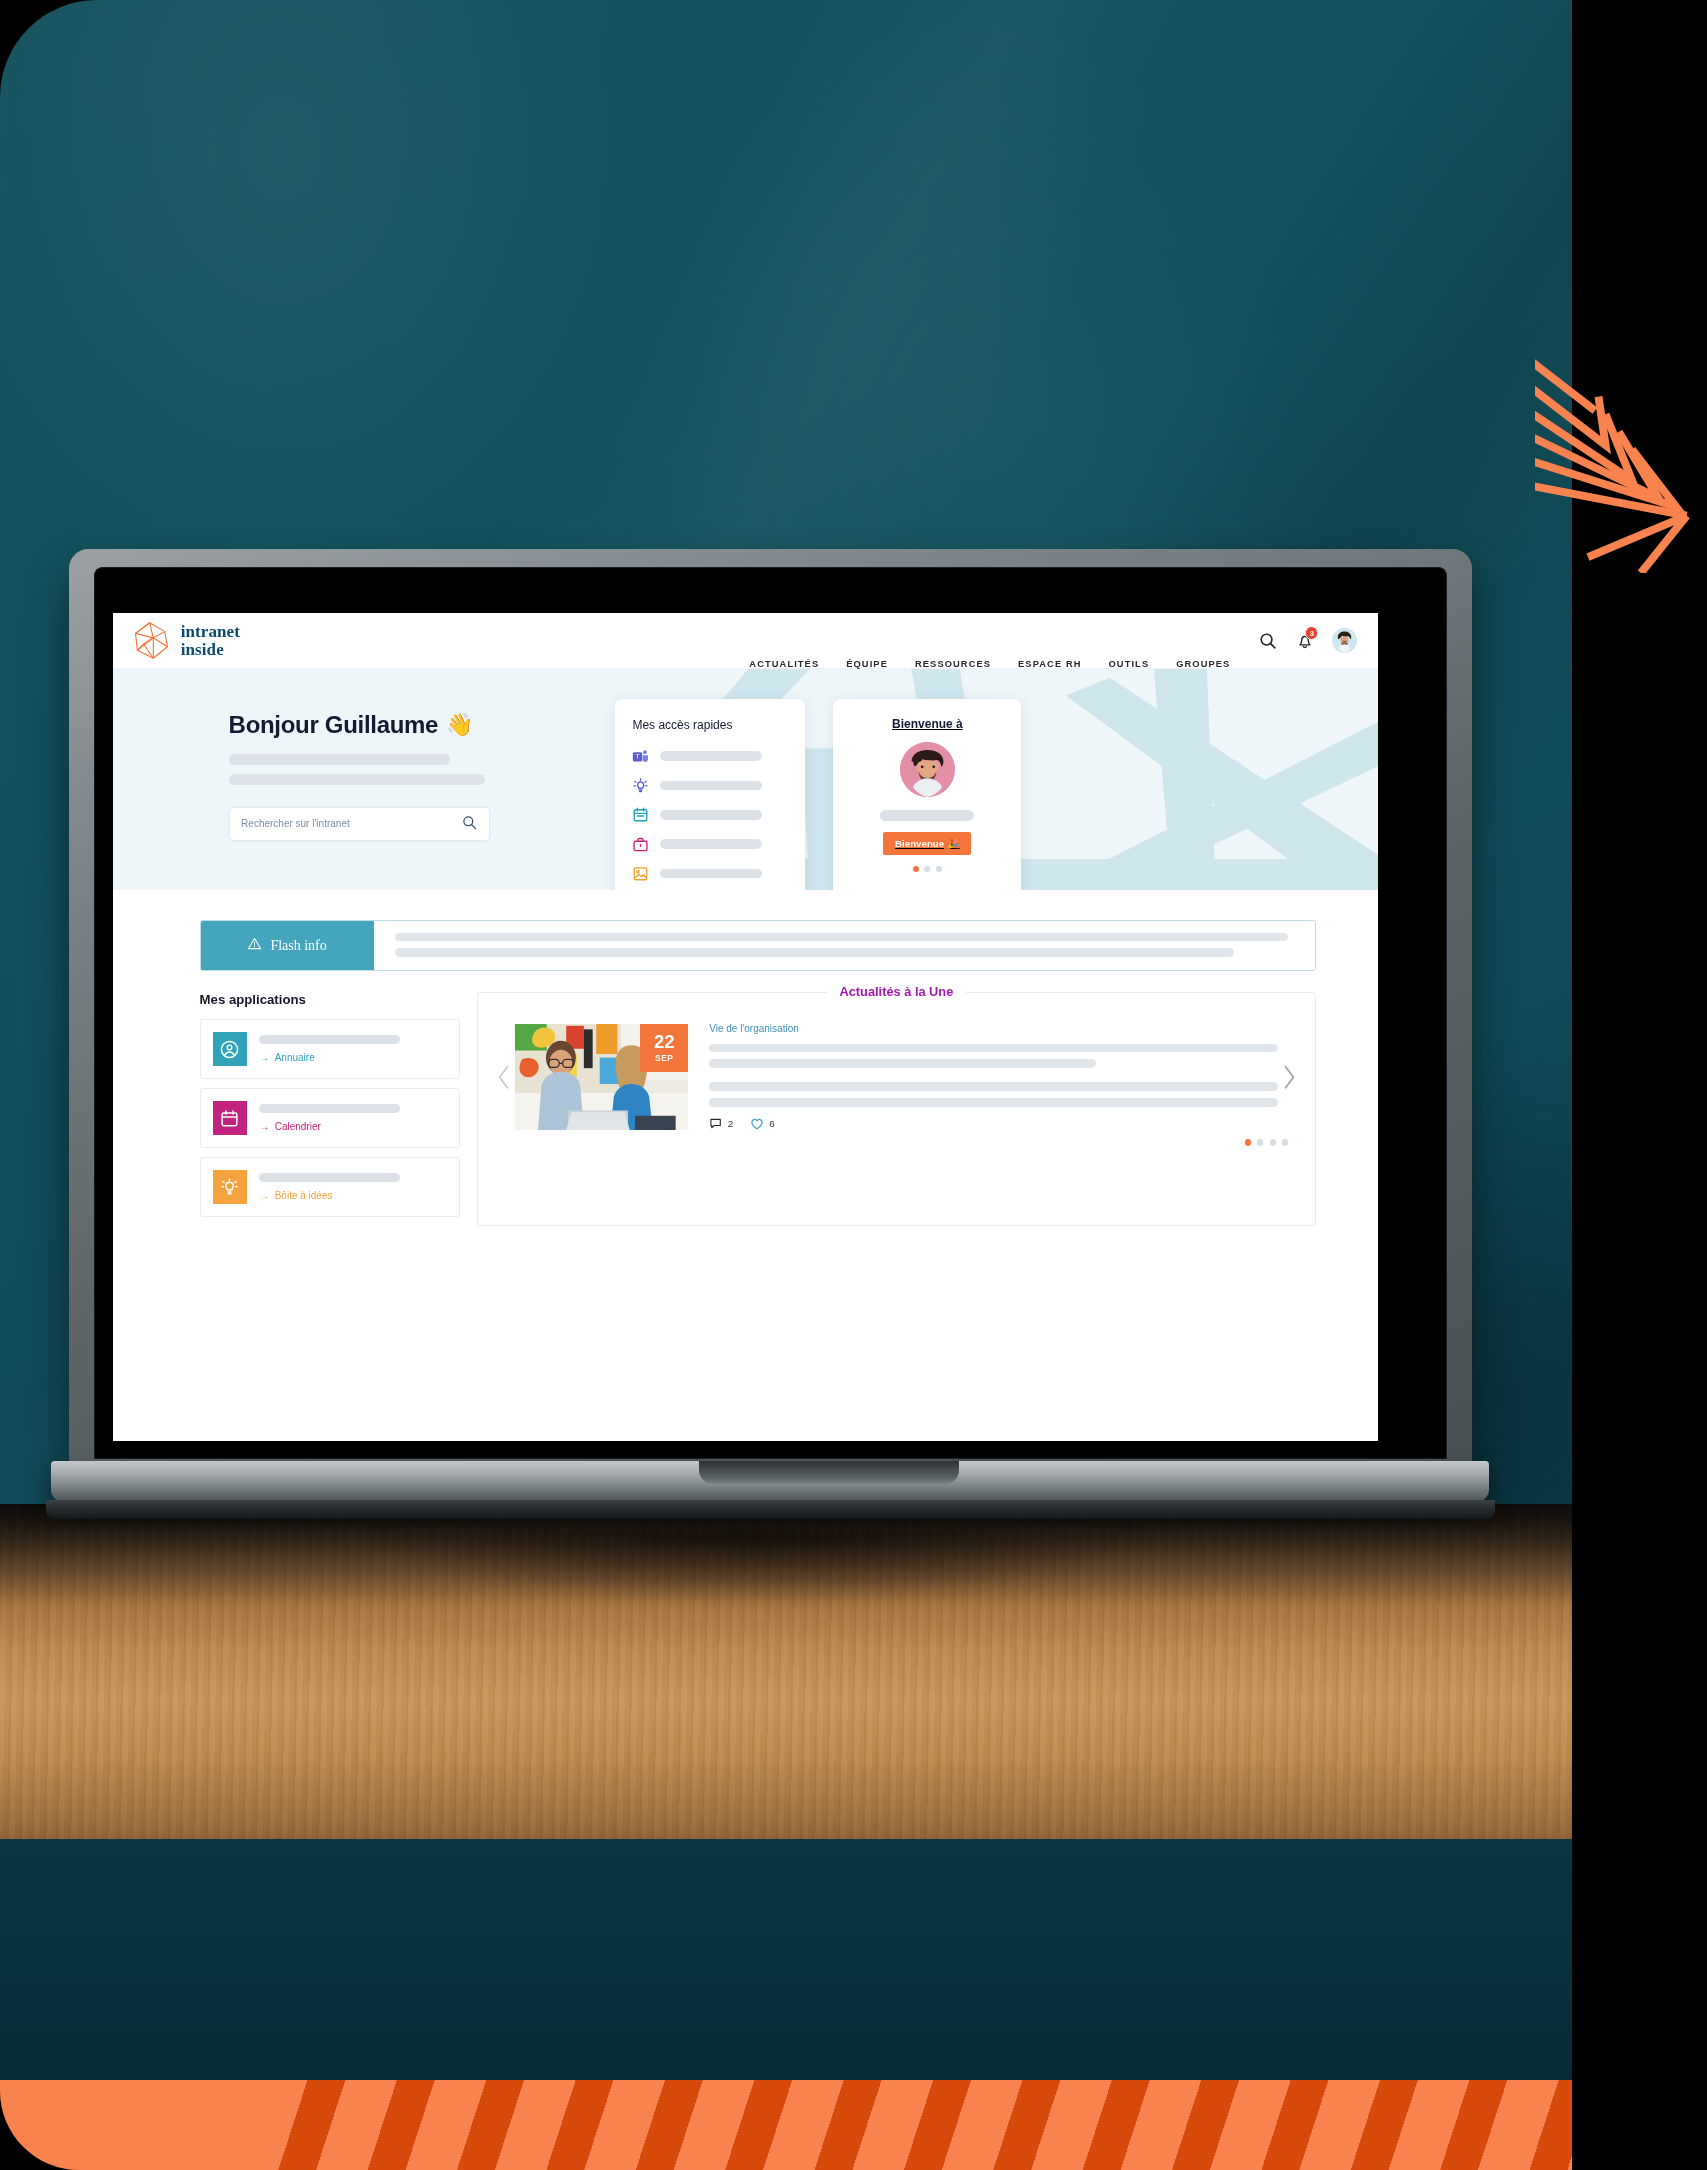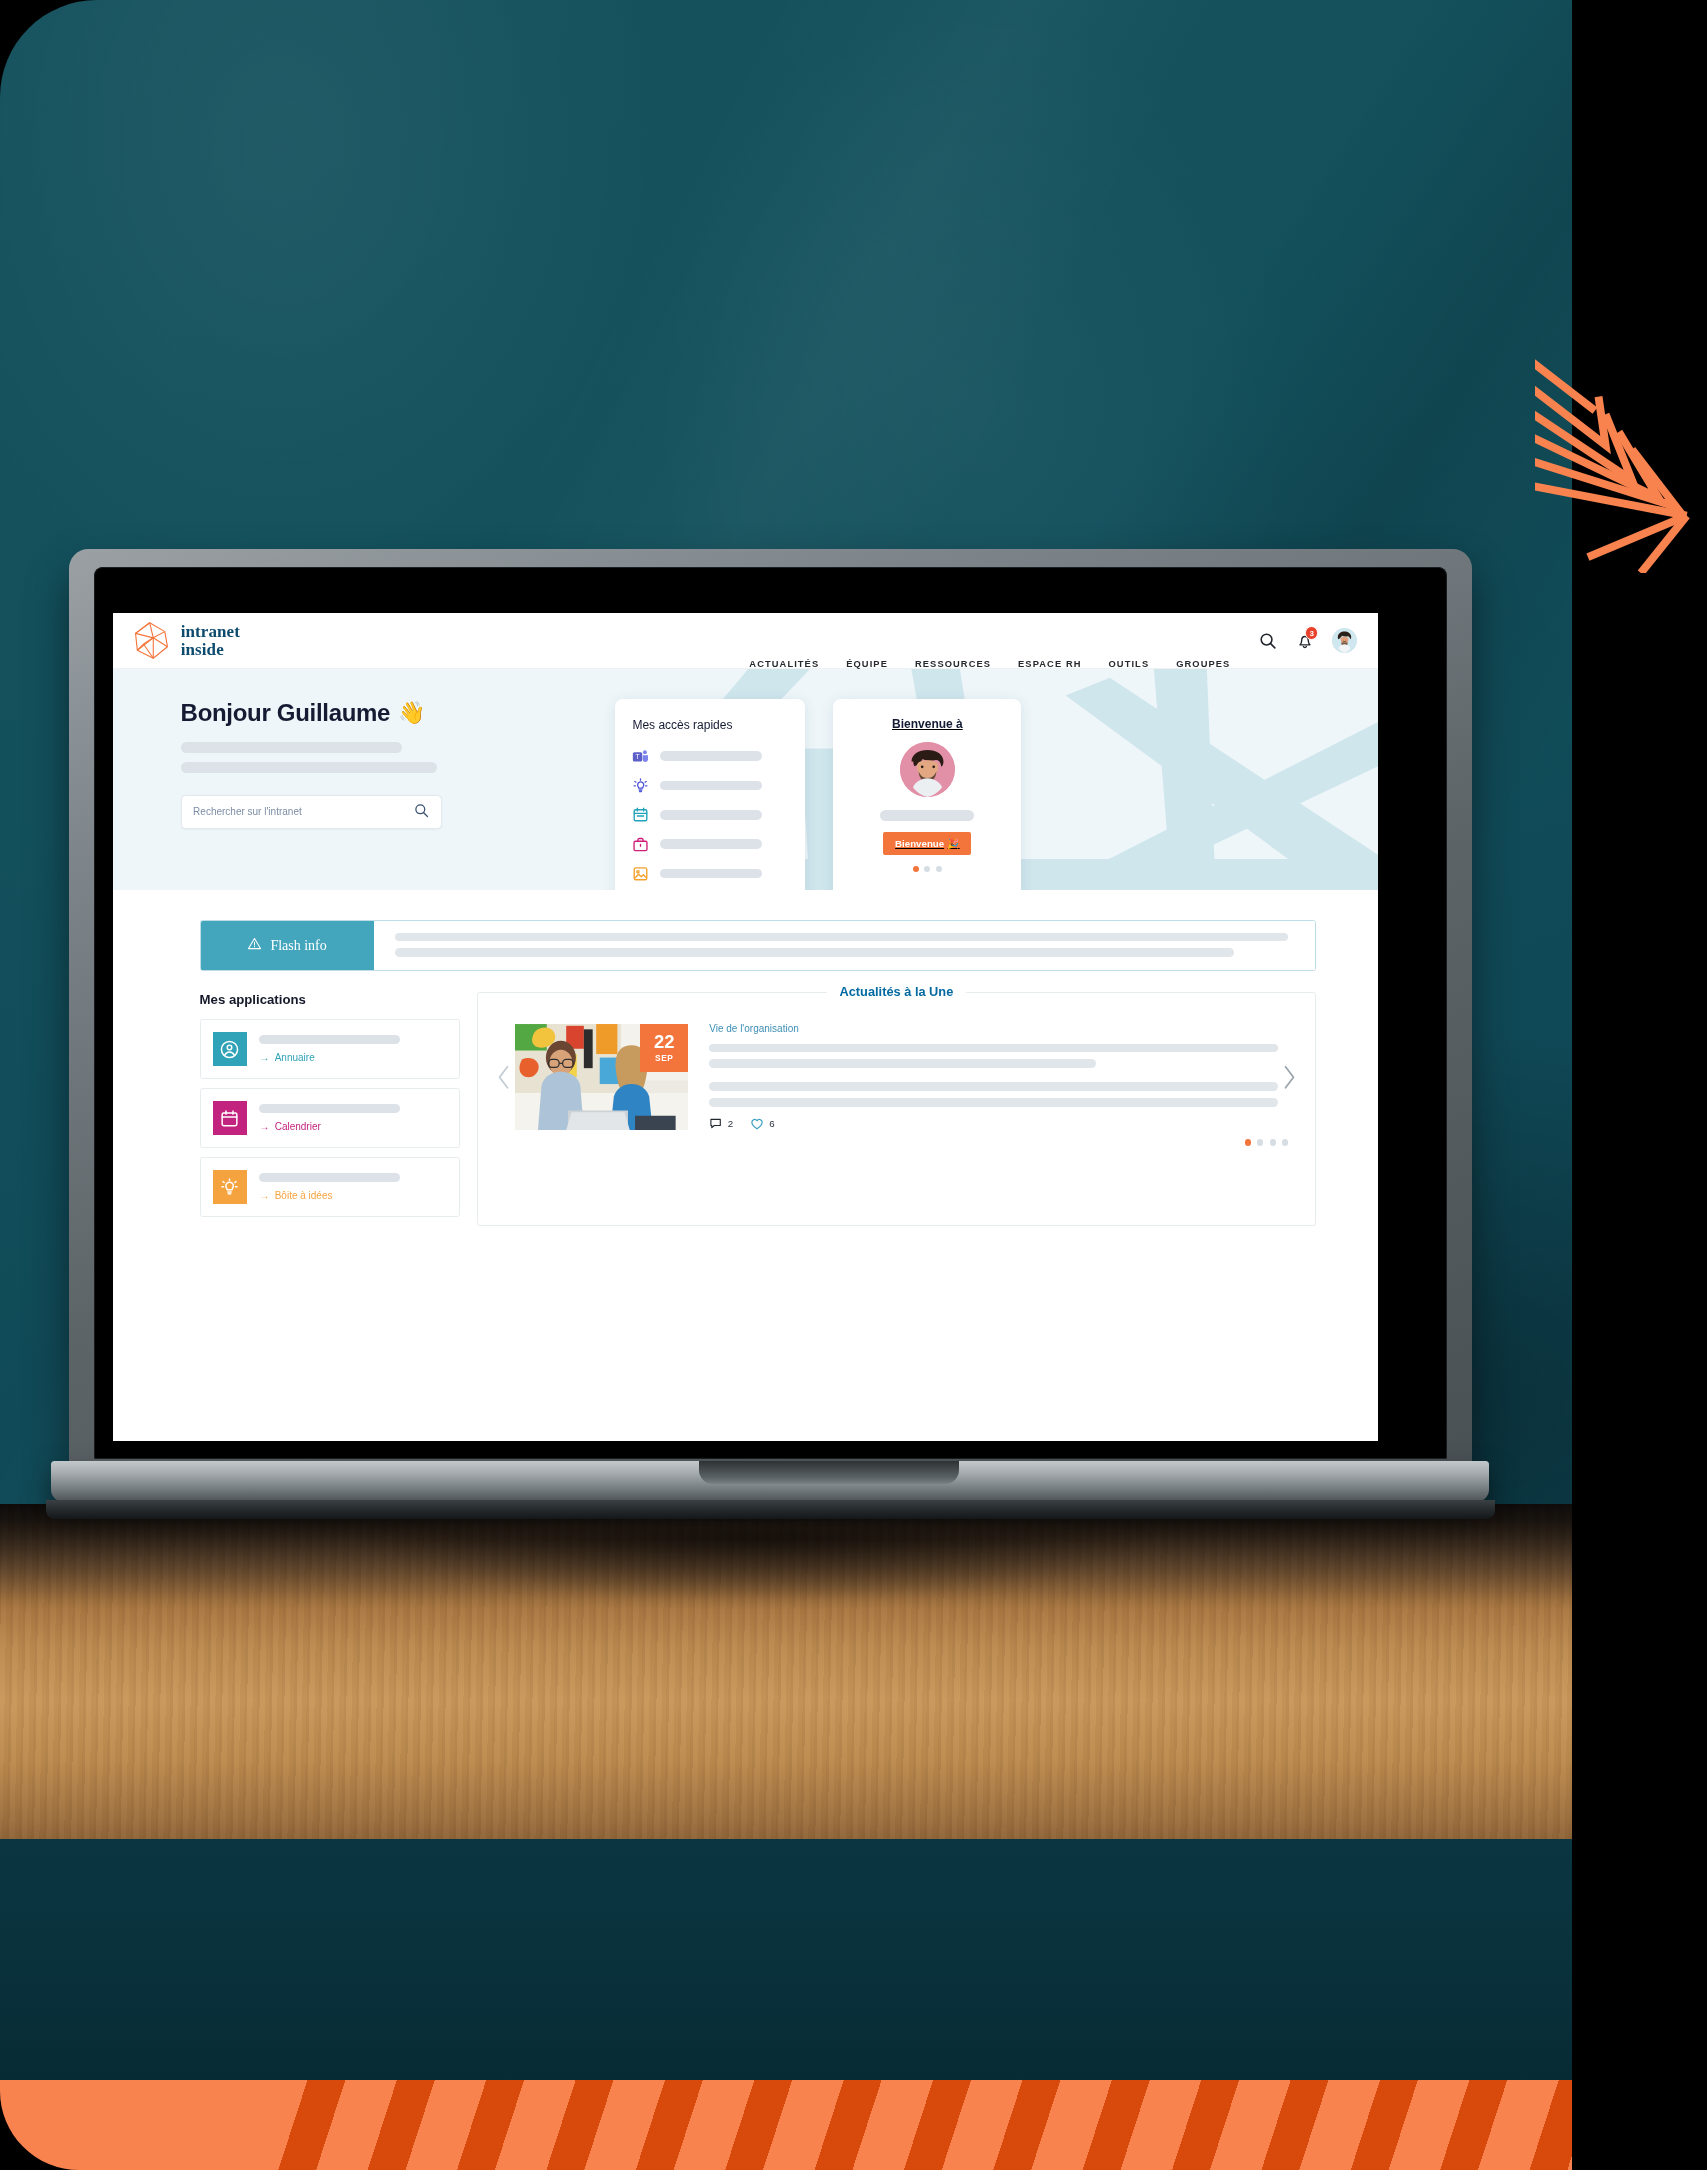--- a/index.html
+++ b/index.html
@@ -136,21 +136,21 @@
     width:25px; height:25px; border-radius:50%; overflow:hidden;
     background:#cfe7ee; position:relative; flex:none;
   }
 
   
   .hero{
     position:relative; height:221px; background:#eef6f9; overflow:hidden;
   }
   .hero-art{ position:absolute; left:0; top:0; width:100%; height:100%; }
   .hero-inner{ position:relative; z-index:2; display:flex; padding:30px 0 0 0; height:100%; }
-  .greet{ width:494px; padding-left:68px; }
+  .greet{ width:494px; padding-left:116px;margin-top:12px; }
   .greet h1{
     font-size:24px; font-weight:700; color:#141b33; letter-spacing:-0.3px;
     display:flex; align-items:center; gap:8px;
   }
   .greet h1 .emoji{ font-size:22px; }
   .bar{ background:#dde2e9; border-radius:17.6px; height:10.6px; }
   .greet .bar1{ width:221px; margin-top:15px; }
   .greet .bar2{ width:256px; margin-top:9.7px; }
   .searchbox{
     margin-top:22px; width:261px; height:34px; background:#fff;
@@ -216,21 +216,21 @@
     display:flex; align-items:center; padding:0 12.4px; margin-bottom:8.8px; background:#fff;
   }
   .app-icon{ width:34px; height:34px; flex:none; display:flex; align-items:center; justify-content:center; }
   .app-body{ margin-left:12.4px; flex:1; }
   .app-body .bar{ width:141px; height:8.8px; }
   .app-link{ display:flex; align-items:center; gap:5.3px; font-size:10px; font-weight:500; margin-top:8px; }
 
   .news{ flex:1; border:0.9px solid #e7ecef; border-radius:2.6px; position:relative; padding:0 0 16px; background:#fff; }
   .news-title{
     position:absolute; top:-8.8px; left:50%; transform:translateX(-50%);
-    background:#fff; padding:0 12.4px; font-size:12.8px; font-weight:700; color:#0369a1; white-space:nowrap;
+    background:#fff; padding:0 12.4px; font-size:12.8px; font-weight:700; color:#a21caf; white-space:nowrap;
   }
   .news-inner{ display:flex; align-items:center; padding:30px 14px 0; }
   .arrow{ width:23px; flex:none; display:flex; justify-content:center; cursor:pointer; }
   .thumb{
     width:173px; height:106px; flex:none; position:relative; overflow:hidden;
     background:linear-gradient(135deg,#d6d0c4,#b9b2a4);
   }
   .date{
     position:absolute; right:0; top:0; width:48px; height:48px; background:#f4753b;
     color:#fff; display:flex; flex-direction:column; align-items:center; justify-content:center; line-height:1;

